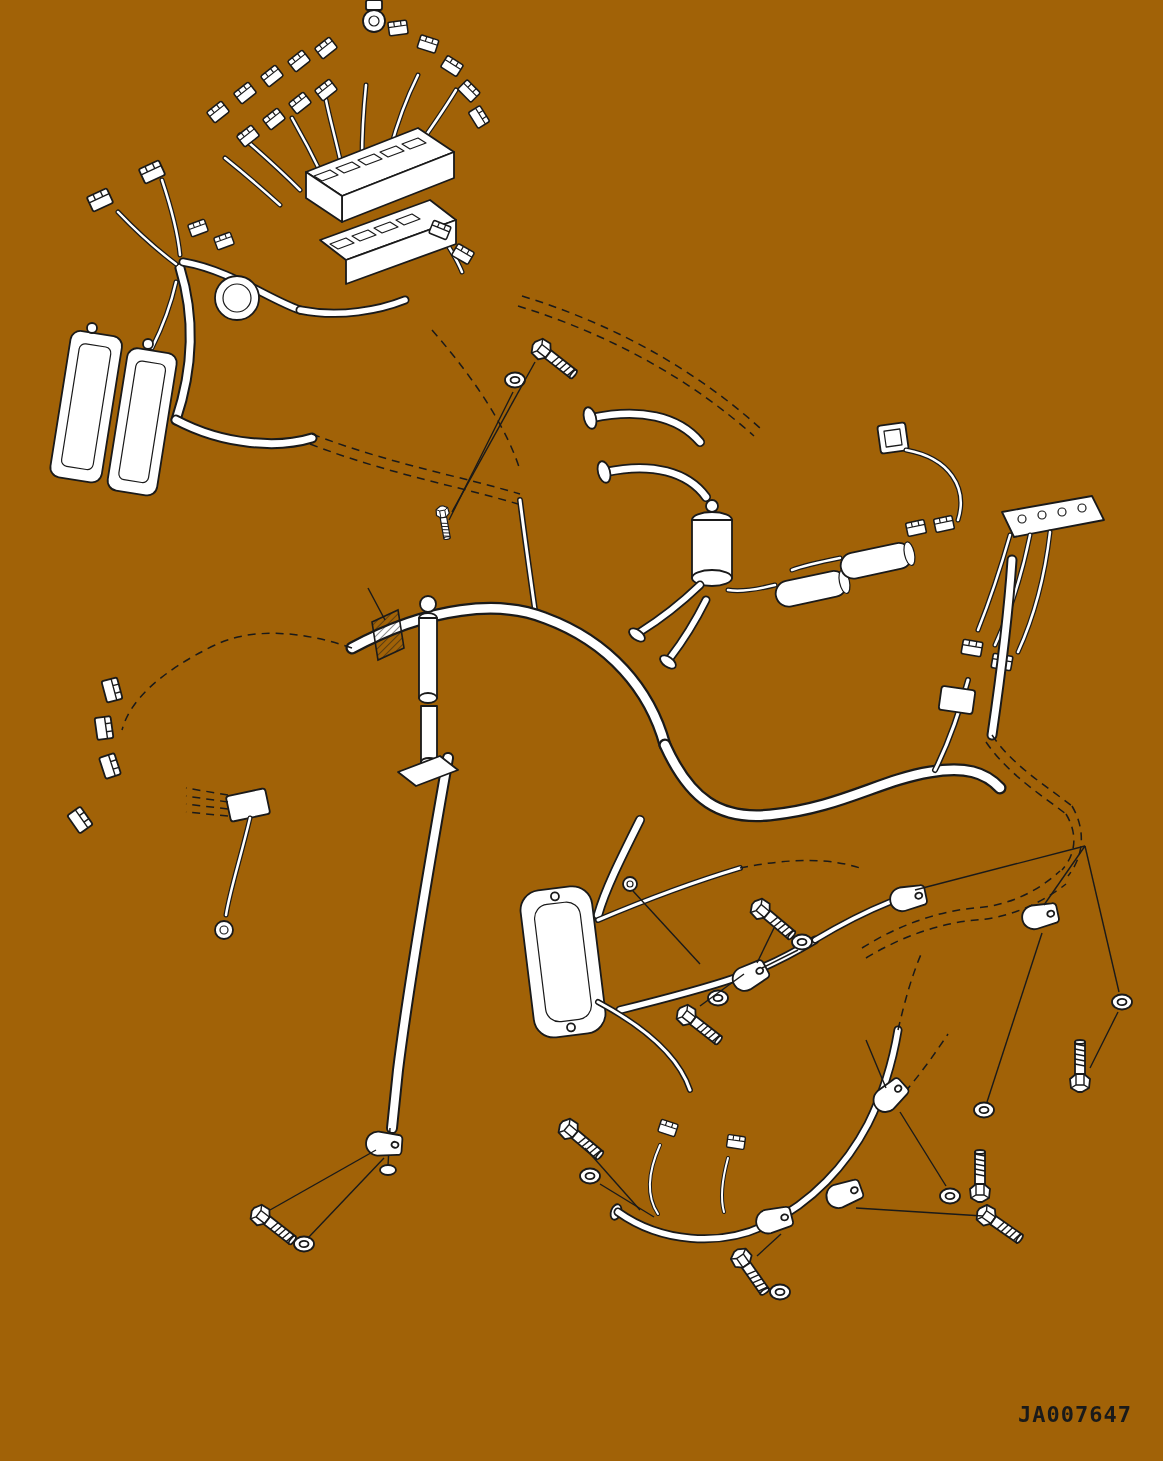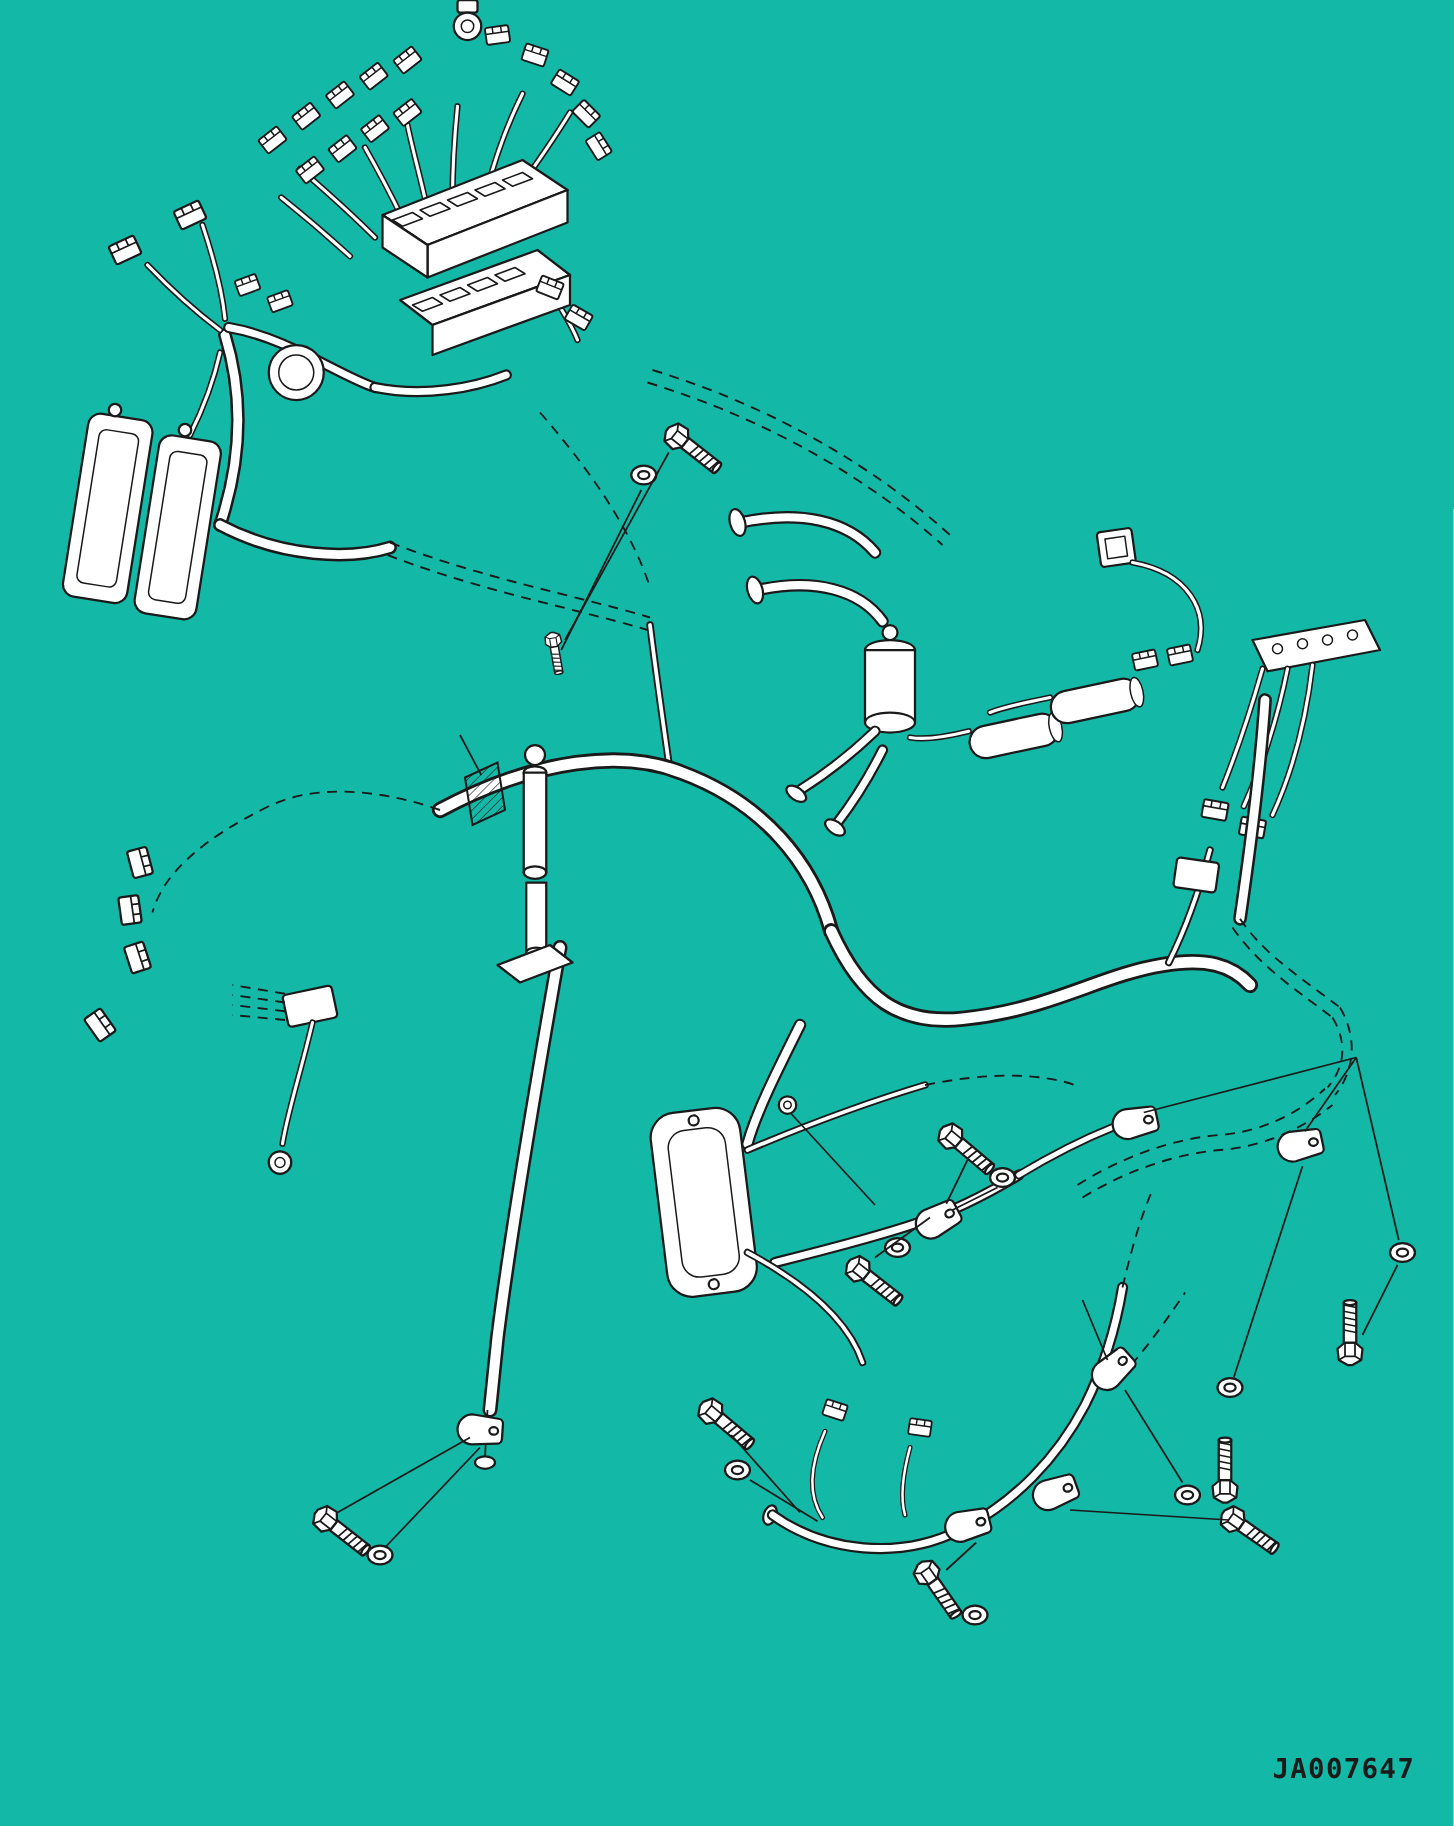--- a/index.html
+++ b/index.html
@@ -1,16 +1,16 @@
 <!DOCTYPE html>
 <html><head>
 <meta charset="utf-8">
 <style>
   html,body{margin:0;padding:0;background:#ffffff;}
-  .page{width:1163px;height:1461px;background:#14b8a6;position:relative;overflow:hidden;
+  .page{width:1163px;height:1461px;background:#a16207;position:relative;overflow:hidden;
         font-family:"DejaVu Sans",sans-serif;}
   svg{display:block;}
   .part{fill:#ffffff;stroke:#1a1a1a;stroke-width:1.8;stroke-linejoin:round;}
   .partthin{fill:#ffffff;stroke:#1a1a1a;stroke-width:1.2;stroke-linejoin:round;}
   .line{fill:none;stroke:#1a1a1a;stroke-width:1.4;}
   .dash{fill:none;stroke:#1a1a1a;stroke-width:1.5;stroke-dasharray:8 6;}
   .to{fill:none;stroke:#1a1a1a;stroke-linecap:round;}
   .ti{fill:none;stroke:#ffffff;stroke-linecap:round;}
   .drawing-id{font-family:"DejaVu Sans Mono",monospace;font-size:22px;font-weight:bold;
               fill:#1a1a1a;letter-spacing:1px;}

